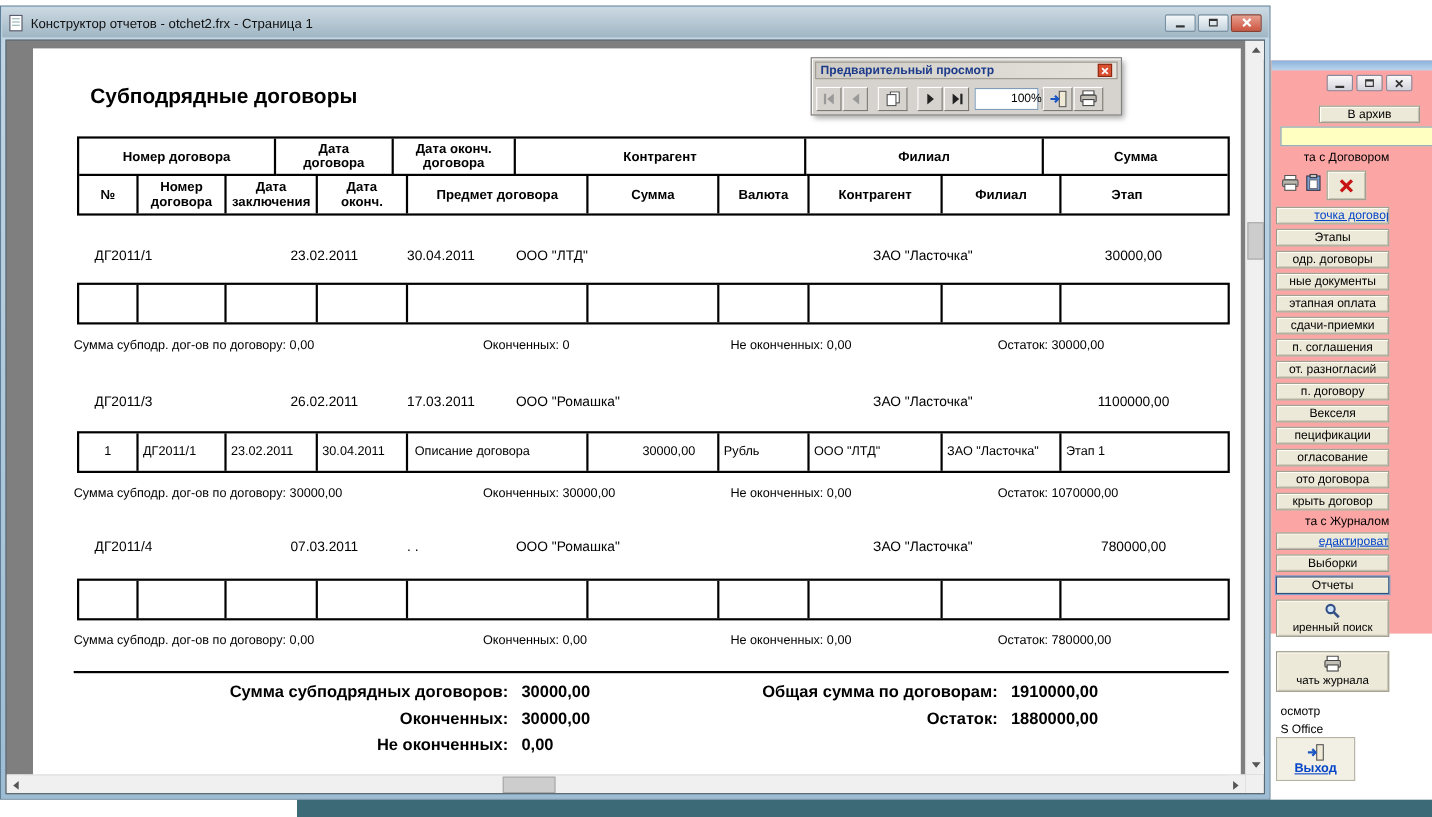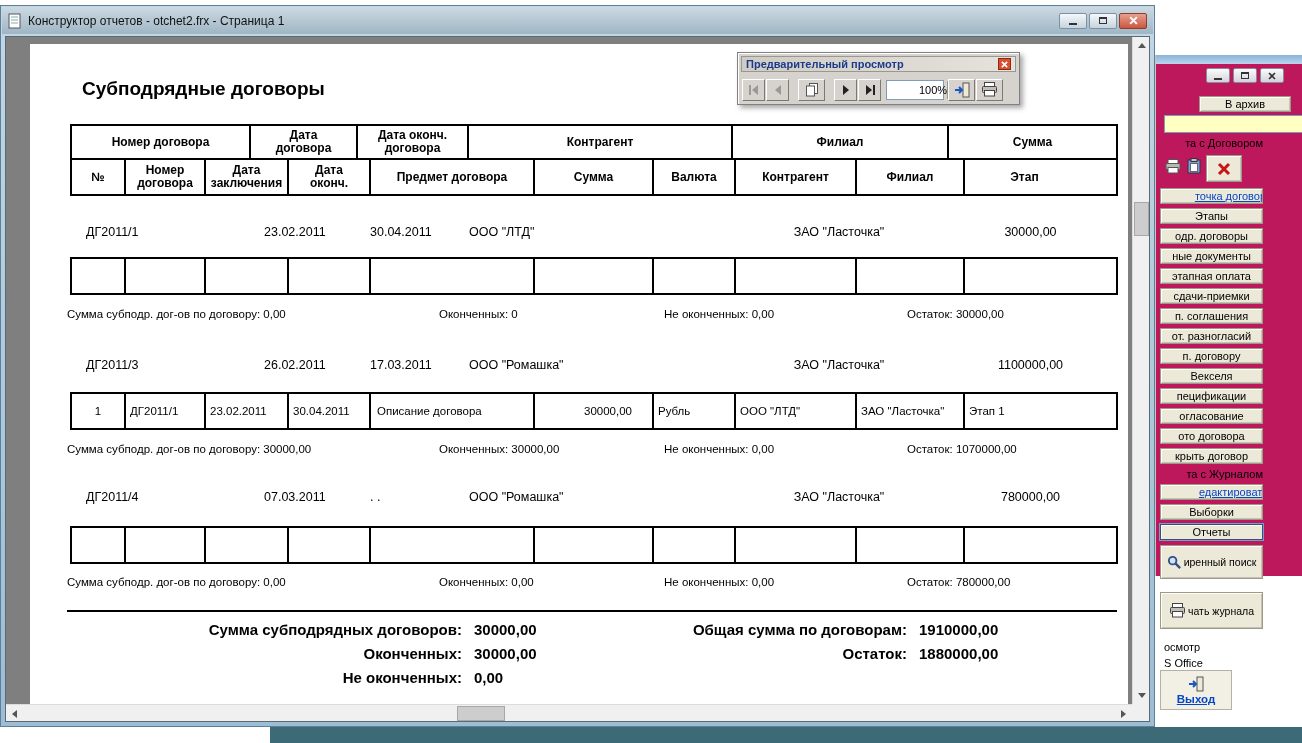--- a/index.html
+++ b/index.html
@@ -5,21 +5,21 @@
   * { margin:0; padding:0; box-sizing:border-box; }
   html,body { width:1302px; height:743px; overflow:hidden; background:#ffffff;
               font-family:"Liberation Sans", sans-serif; }
   .screen { position:relative; width:1302px; height:743px; background:#fff; }
 
   
   .desktop-strip { position:absolute; left:270px; top:727px; width:1032px; height:16px; background:#3d6a77; }
 
   
   .side-window { position:absolute; left:1155px; top:55px; width:147px; height:521px;
-                 background:#be185d; z-index:1; border-left:1px solid #c9c6b8; }
+                 background:#fca5a5; z-index:1; border-left:1px solid #c9c6b8; }
   .sw-top { position:absolute; left:0; top:0; width:100%; height:9px;
             background:linear-gradient(#8ab2dc,#bcd4ec); }
   .sw-caps { position:absolute; top:13px; left:50px; display:flex; gap:3px; }
   .sw-cap { width:24px; height:15px; background:linear-gradient(#fbfbfb,#d3d3dc);
             border:1px solid #8a8a9a; border-radius:2px; display:flex; align-items:center; justify-content:center; }
   .g-min { display:block; width:8px; height:2px; background:#333; margin-top:6px; }
   .g-max { display:block; width:8px; height:7px; border:1px solid #333; border-top-width:2px; }
 
   .sw-archive { position:absolute; top:41px; left:43px; width:92px; height:16px;
                 background:#ece9d8; border:1px solid #9d9a8b; font-size:11px;
@@ -34,21 +34,21 @@
              box-shadow:inset 1px 1px 0 #fffef4, inset -1px -1px 0 #c6c3b4;
              display:flex; align-items:center; justify-content:center; }
   .sw-btn { position:absolute; left:4px; width:103px; height:16px; background:#ece9d8;
             border:1px solid #9d9a8b; font-size:11px; color:#000;
             box-shadow:inset 1px 1px 0 #fffef4, inset -1px -1px 0 #c6c3b4;
             display:flex; align-items:center; justify-content:center; white-space:nowrap; overflow:hidden; }
   .sw-btn.link { color:#0645c8; text-decoration:underline;padding-left:44px; }
   .sw-btn.focused { border:1px solid #30507e; box-shadow:0 0 0 1px #7a9cc8, inset 1px 1px 0 #fffef4; }
   .sw-big { position:absolute; left:4px; width:103px; background:#ece9d8; border:1px solid #9d9a8b;
             box-shadow:inset 1px 1px 0 #fffef4, inset -1px -1px 0 #c6c3b4;
-            display:flex; flex-direction:row; align-items:center; justify-content:center;
+            display:flex; flex-direction:column; align-items:center; justify-content:center;
             font-size:10.5px; gap:2px; }
   .sw-text { position:absolute; left:8px; font-size:11px; color:#000; }
   .sw-exit { position:absolute; left:4px; top:615px; width:72px; height:40px; background:#f2f0e4;
              border:1px solid #b5b2a3; display:flex; flex-direction:column; align-items:center;
              justify-content:center; gap:1px; }
   .sw-exit .lbl { color:#0645c8; text-decoration:underline; font-size:11.5px; font-weight:bold; }
 
   
   .main-window { position:absolute; left:0; top:5px; width:1155px; height:722px;
                  background:linear-gradient(#c2d7e6,#9cbdd4); border:1px solid #5f7f98; z-index:2; }

